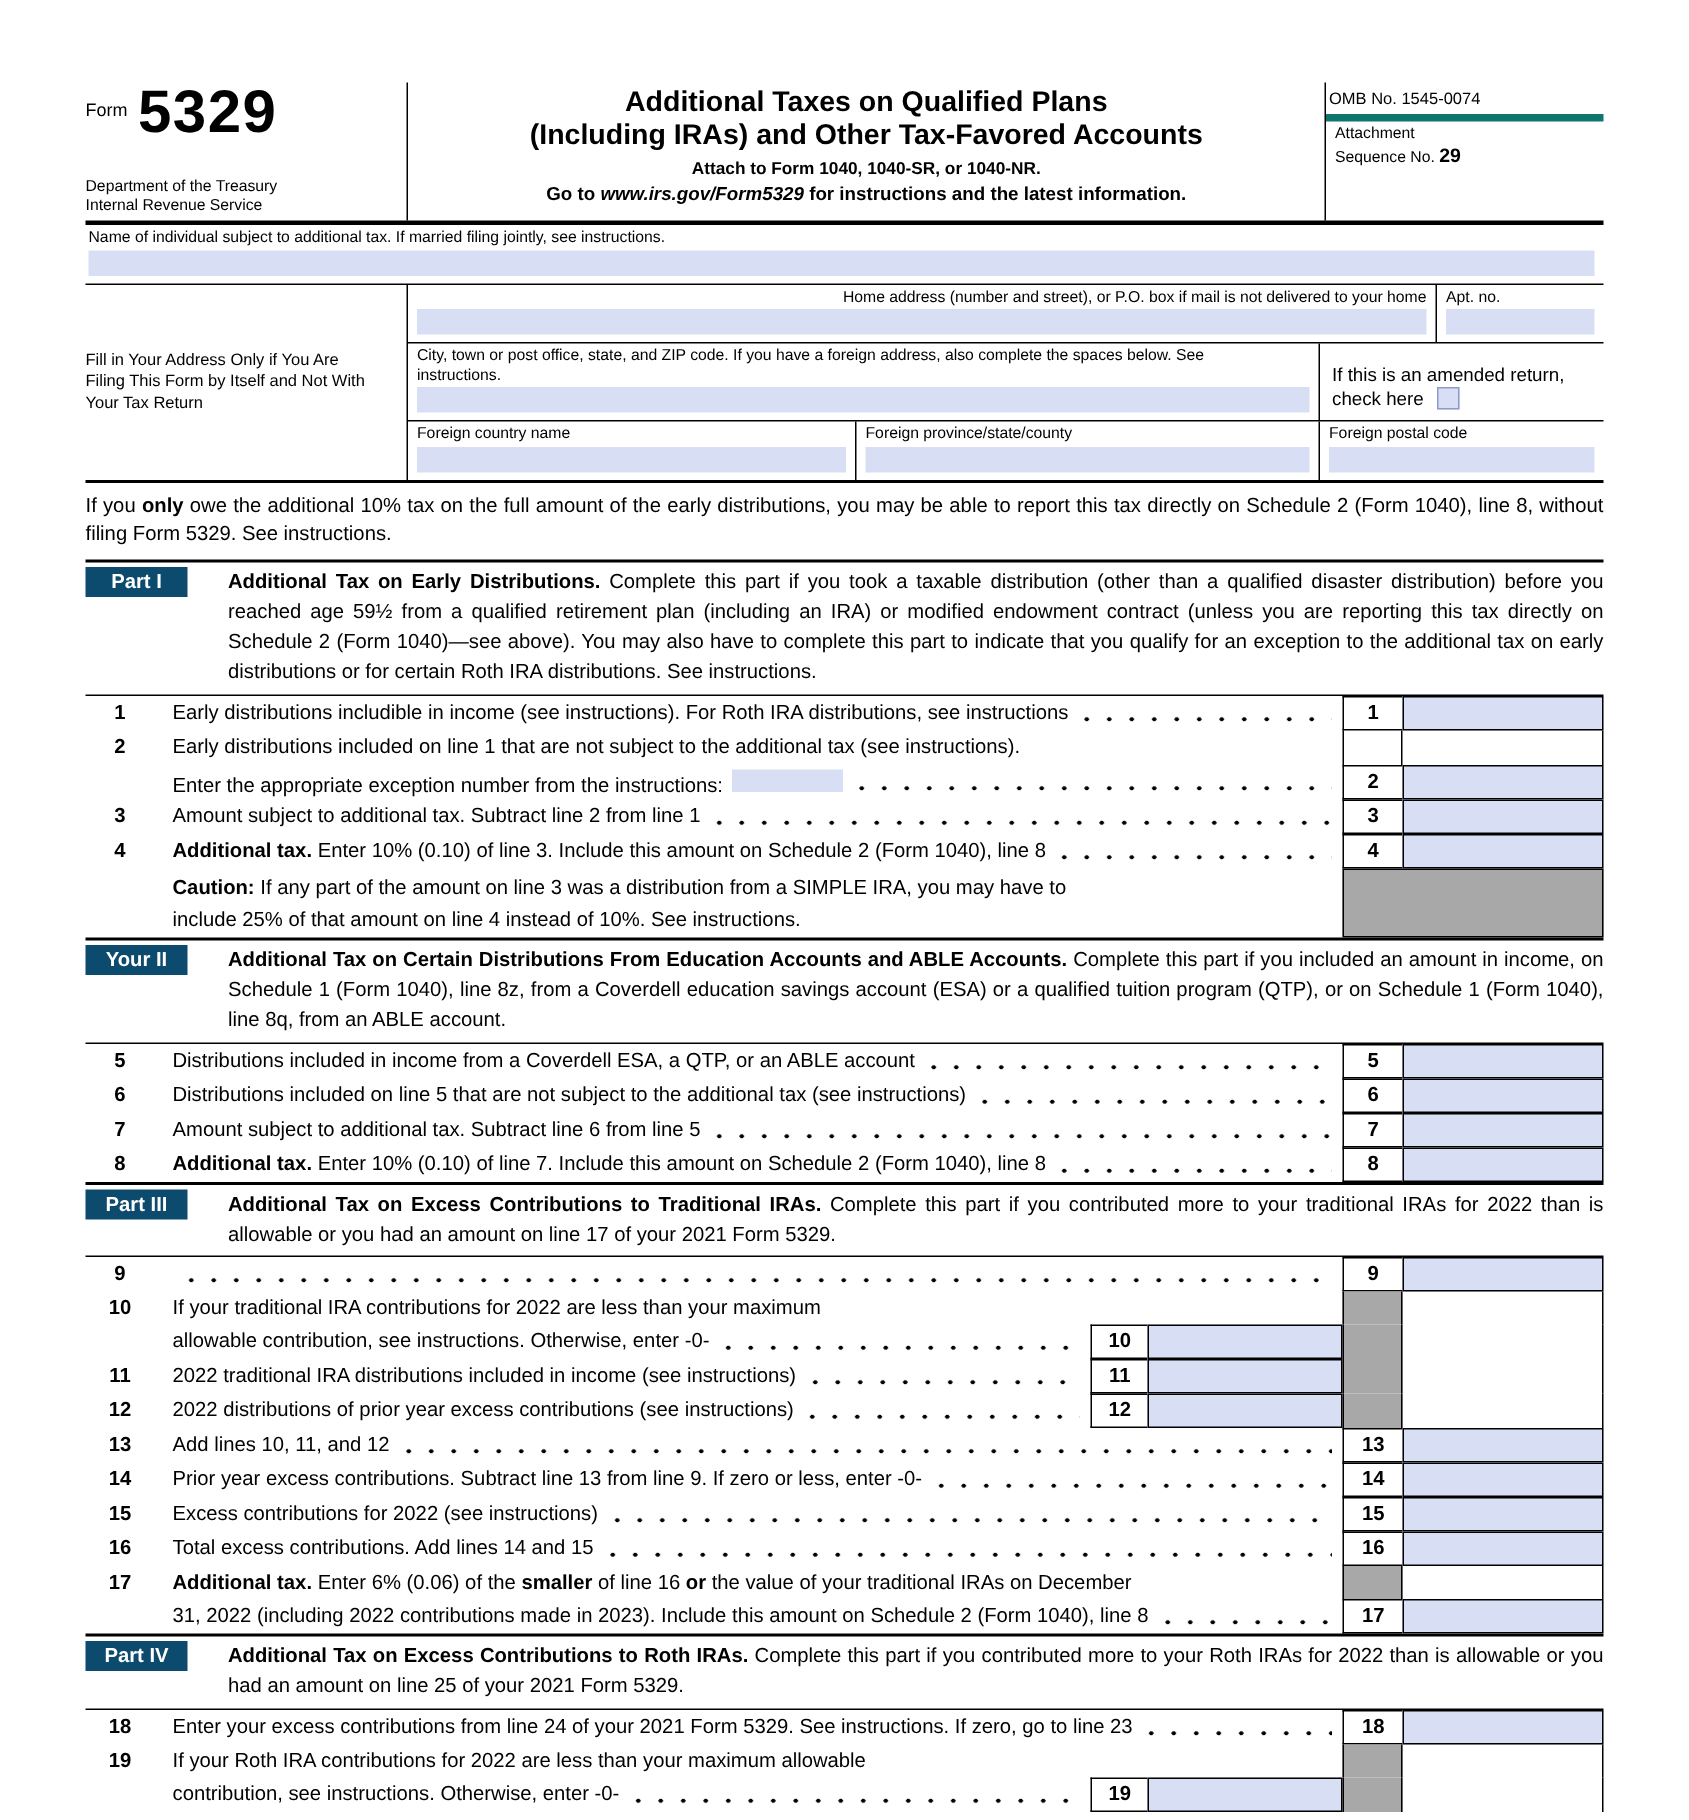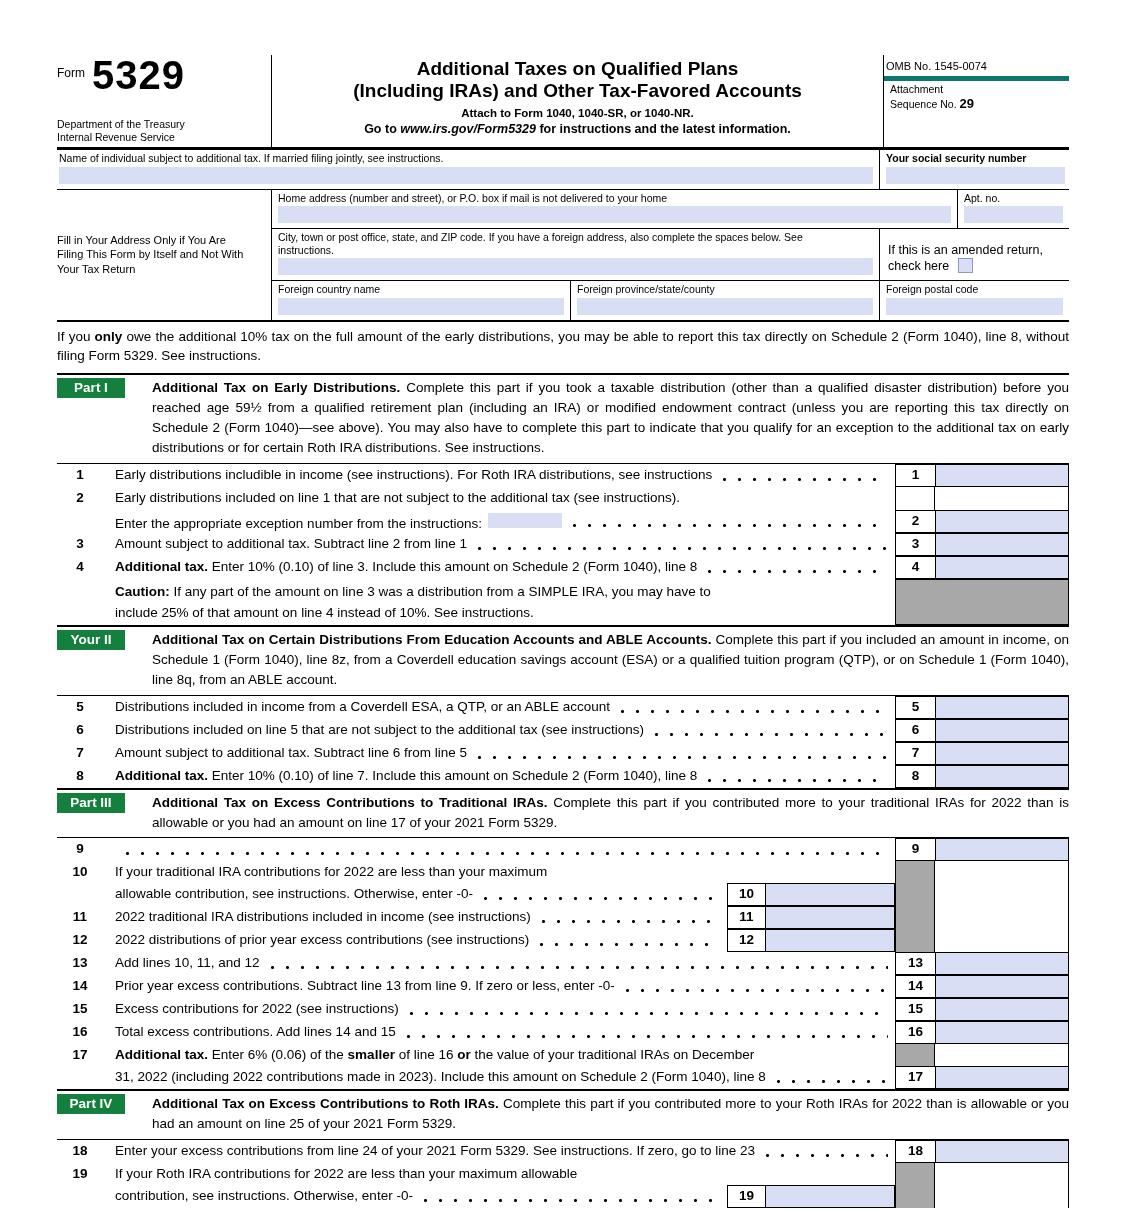--- a/index.html
+++ b/index.html
@@ -33,34 +33,34 @@
   .name-cell { flex: 1; padding: 2px 6px 5px 2px; }
   .ssn-cell { width: 190px; border-left: 1.5px solid #000; padding: 2px 4px 5px 6px; }
   .ssn-cell .lab { font-weight: bold; }
 
   .addr { display: flex; border-bottom: 2.5px solid #000; }
   .addr-side { width: 215px; border-right: 1.5px solid #000; display: flex; align-items: center; padding: 4px 26px 4px 0; font-weight: normal; font-size: 11px; line-height: 1.35; }
   .addr-main { flex: 1; display: flex; flex-direction: column; }
   .addr-row { display: flex; border-bottom: 1px solid #000; }
   .addr-row:last-child { border-bottom: none; }
   .acell { padding: 2px 6px 5px 6px; }
-  .home-cell { flex: 1; }
+  .home-cell { flex: 1; text-align: right; }
   .apt-cell { width: 112px; border-left: 1px solid #000; }
   .city-cell { flex: 1; }
   .city-cell .lab { max-width: 560px; }
   .amend-cell { width: 190px; border-left: 1px solid #000; font-size: 12.5px; line-height: 1.3; padding: 13px 6px 2px 8px; }
   .checkbox { display: inline-block; width: 15px; height: 15px; background: #d8dff4; border: 1px solid #8d99c7; vertical-align: -3px; margin-left: 9px; }
   .country-cell { width: 298px; }
   .prov-cell { flex: 1; border-left: 1px solid #000000; }
   .postal-cell { width: 190px; border-left: 1px solid #000; }
 
   
   .intro { padding: 6px 0 7px; text-align: justify; line-height: 1.4; }
   .part-hd { display: flex; border-top: 2px solid #000; padding: 3px 0 5px; }
-  .part-badge { flex: none; align-self: flex-start; background: #15803d; color: #fff; font-weight: bold; width: 68px; text-align: center; height: 20px; line-height: 20px; margin-right: 27px; }
+  .part-badge { flex: none; align-self: flex-start; background: #0c4a6e; color: #fff; font-weight: bold; width: 68px; text-align: center; height: 20px; line-height: 20px; margin-right: 27px; }
   .part-text { flex: 1; text-align: justify; line-height: 1.48; }
   .part-title { font-weight: bold; }
 
   
   .ltable { border-top: 1px solid #000; }
   .lrow { display: flex; align-items: stretch; min-height: 23px; }
   .lrow-s { min-height: 22px; }
   .lnum { flex: none; width: 46px; font-weight: bold; text-align: center; padding-top: 3px; }
   .ltext { flex: 1; min-width: 0; display: flex; align-items: baseline; padding: 3px 2px 0 12px; }
   .ltext-inner { flex: none; width: 624px; }
@@ -110,24 +110,20 @@
         <div><span>Sequence No.</span> <span class="seq-big">29</span></div>
       </div>
     </div>
   </header>
 
   <div class="name-row">
     <div class="name-cell">
       <div class="lab">Name of individual subject to additional tax. If married filing jointly, see instructions.</div>
       <div class="input"></div>
     </div>
-    <div class="ssn-cell">
-      <div class="lab">Your social security number</div>
-      <div class="input"></div>
-    </div>
   </div>
 
   <div class="addr">
     <div class="addr-side">Fill in Your Address Only if You Are Filing This Form by Itself and Not With Your Tax Return</div>
     <div class="addr-main">
       <div class="addr-row">
         <div class="acell home-cell">
           <div class="lab">Home address (number and street), or P.O. box if mail is not delivered to your home</div>
           <div class="input"></div>
         </div>

